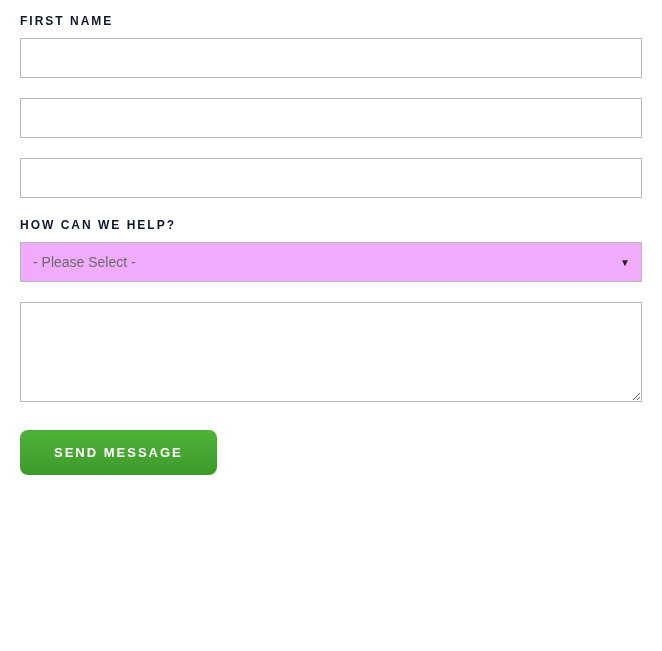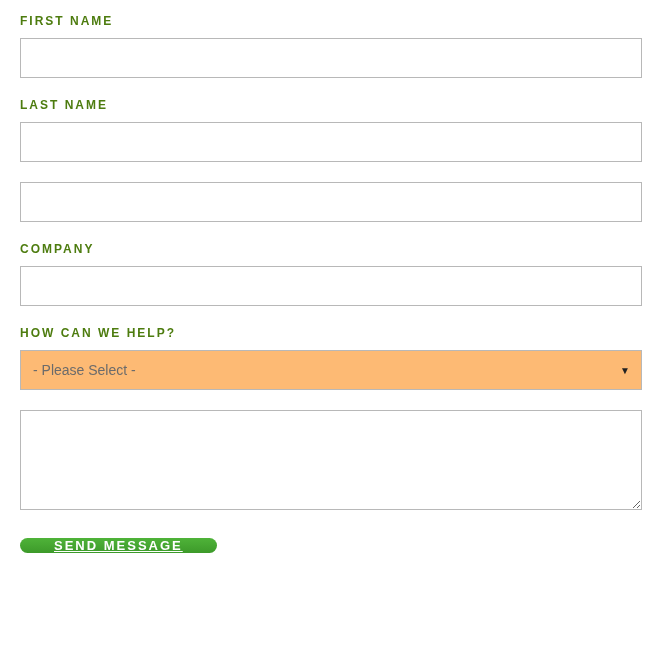--- a/index.html
+++ b/index.html
@@ -14,42 +14,42 @@
       width: 662px;
     }
     .form-group {
       margin-bottom: 20px;
     }
     .form-label {
       display: block;
       font-size: 12px;
       font-weight: 600;
       letter-spacing: 2px;
-      color: #4d7c0f;
+      color: #0f172a;
       margin-bottom: 10px;
       text-transform: uppercase;
     }
     .form-input {
       width: 100%;
       height: 40px;
       border: 1px solid #b8b8b8;
       padding: 8px 12px;
       font-size: 14px;
       color: #333;
       background: #ffffff;
       font-family: inherit;
     }
     .form-select {
       width: 100%;
       height: 40px;
       border: 1px solid #b8b8b8;
       padding: 8px 12px;
       font-size: 14px;
       color: #6b6b6b;
-      background: #fdba74;
+      background: #f0abfc;
       font-family: inherit;
       appearance: none;
       -webkit-appearance: none;
       -moz-appearance: none;
       position: relative;
     }
     .select-wrapper {
       position: relative;
     }
     .select-arrow {
@@ -71,51 +71,45 @@
       background: #ffffff;
       font-family: inherit;
       resize: both;
     }
     .submit-button {
       background: linear-gradient(to bottom, #4fb339, #3d9a2a);
       background-color: #44a830;
       color: #ffffff;
       border: none;
       border-radius: 8px;
-      padding: 0 34px;
+      padding: 15px 34px;
       font-size: 13px;
       font-weight: 700;
       letter-spacing: 2px;
       cursor: pointer;
       text-transform: uppercase;
       margin-top: 4px;
-      text-decoration: underline;
     }
   </style>
 </head>
 <body>
 
 <form>
 
   <div class="form-group">
     <label class="form-label">FIRST NAME</label>
     <input type="text" class="form-input" value="" style="">
   </div>
 
-  <div class="form-group">
-    <label class="form-label">LAST NAME</label>
-    <input type="text" class="form-input" value="" style="">
-  </div>
 
   <div class="form-group">
     <input type="text" class="form-input" value="" style="">
   </div>
 
   <div class="form-group">
-    <label class="form-label">COMPANY</label>
     <input type="text" class="form-input" value="" style="">
   </div>
 
   <div class="form-group">
     <label class="form-label">HOW CAN WE HELP?</label>
     <div class="select-wrapper">
       <select class="form-select">
         <option>- Please Select -</option>
       </select>
       <span class="select-arrow">▼</span>

